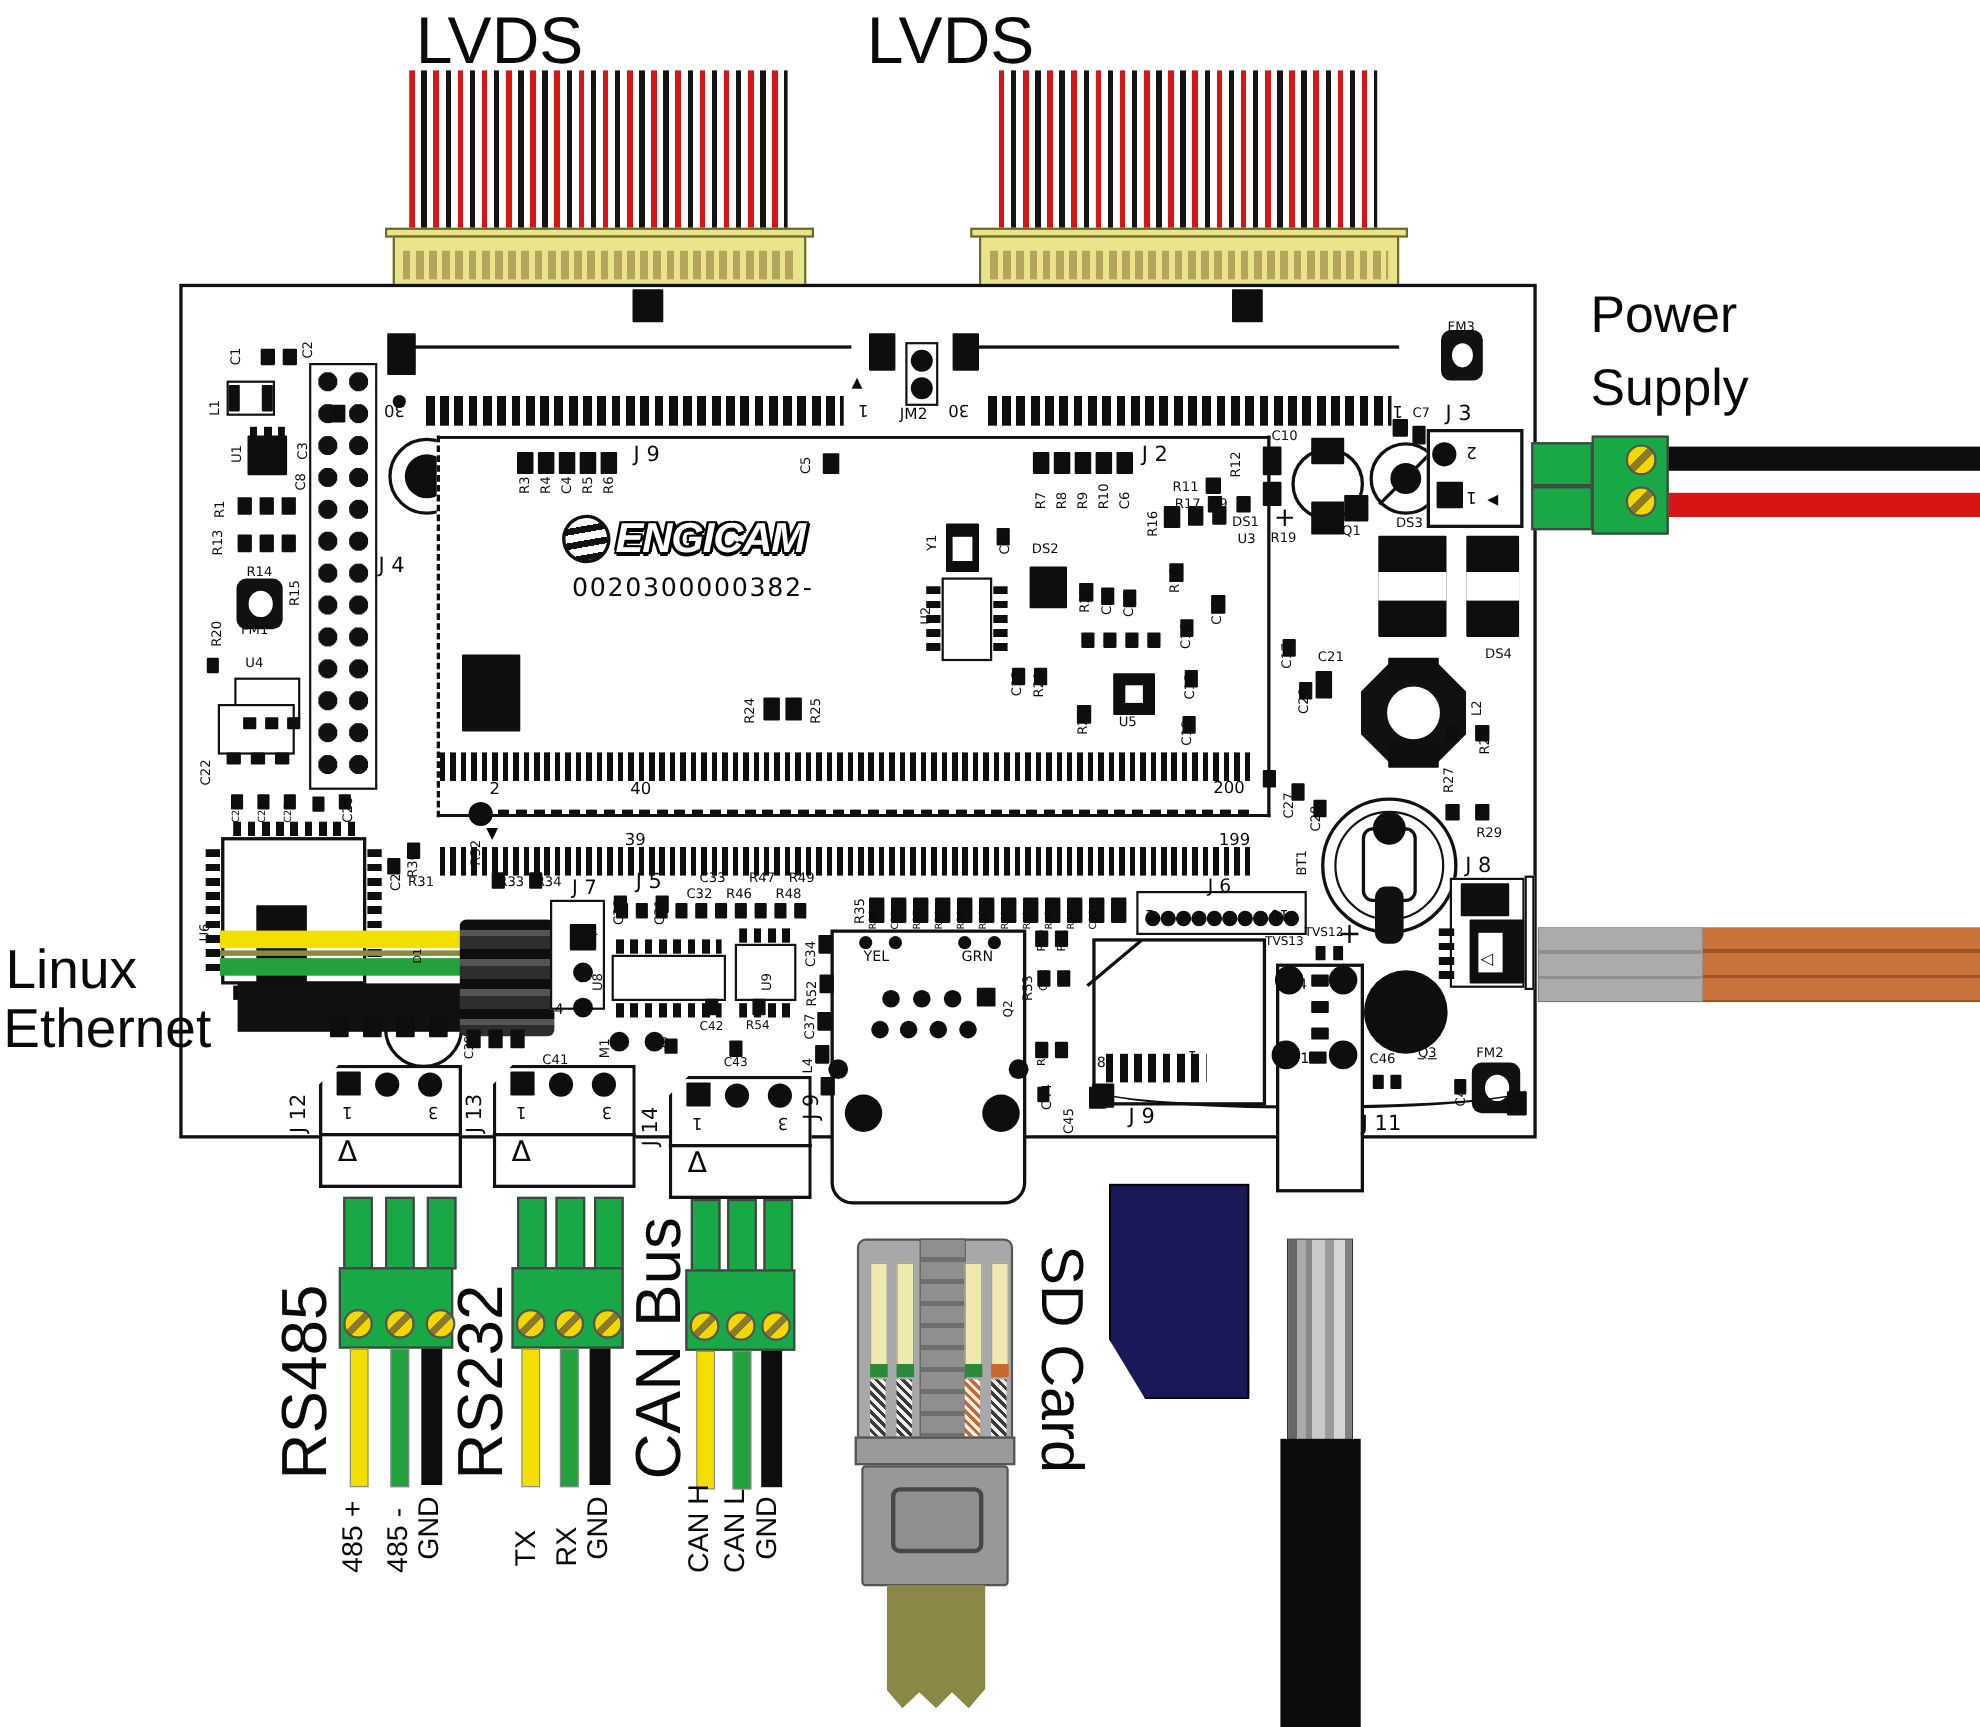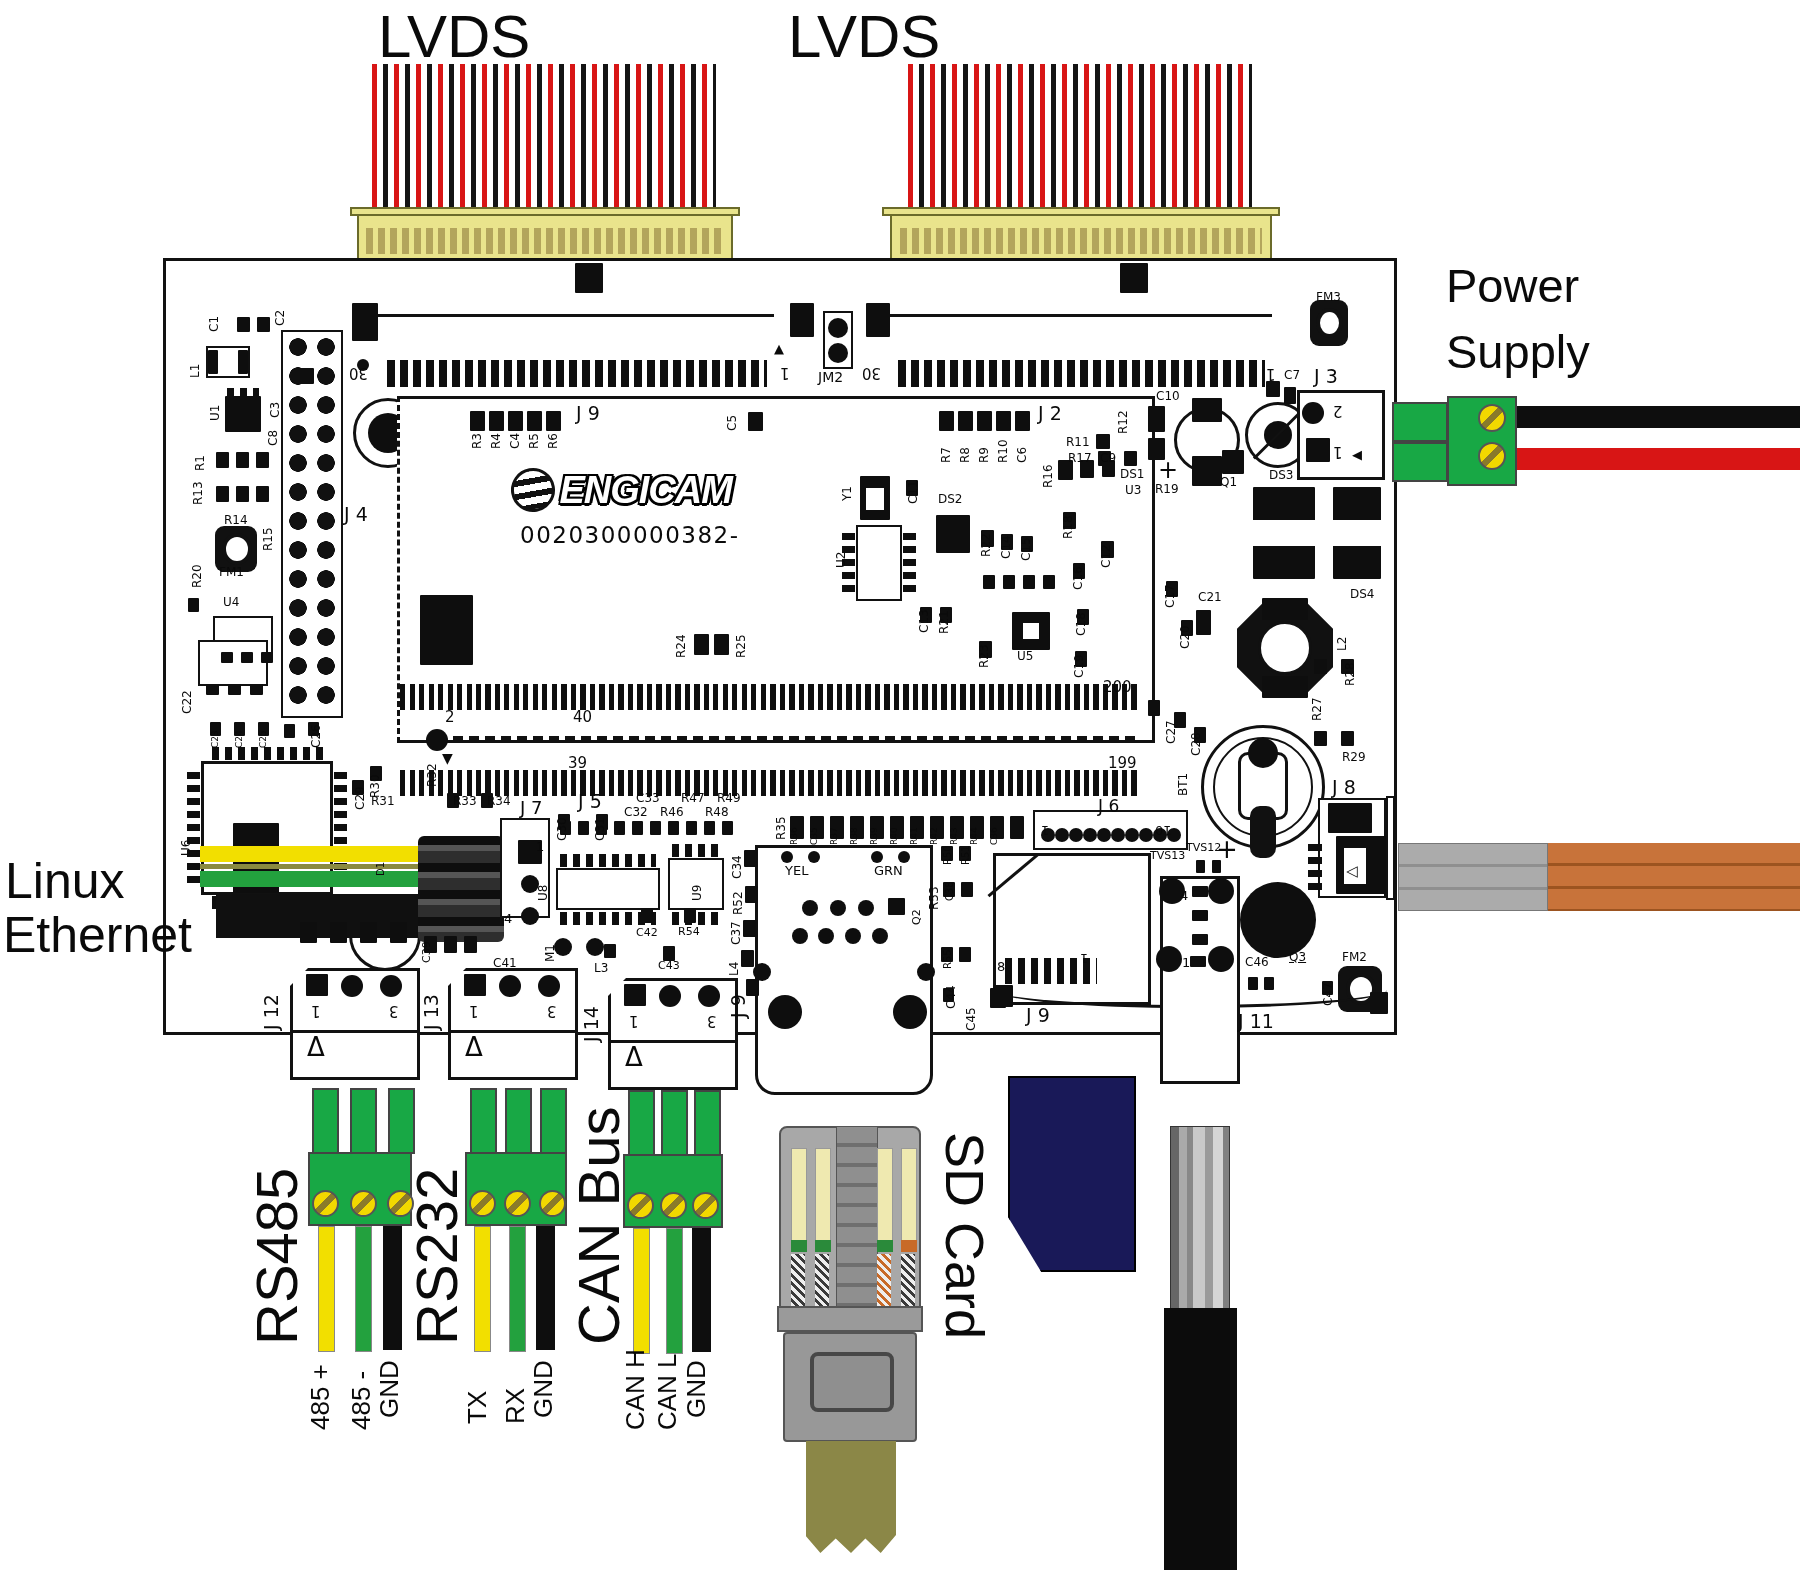--- a/index.html
+++ b/index.html
@@ -475,21 +475,21 @@
       <span class="ref" style="left: 681px; top: 792px; font-size: 12px;">R47</span>
       <span class="ref" style="left: 705px; top: 806px; font-size: 12px;">R48</span>
       <span class="ref" style="left: 717px; top: 792px; font-size: 12px;">R49</span>
       <span class="ref" style="left: 536px; top: 840px; font-size: 13px;">1</span>
       <span class="ref" style="left: 504px; top: 912px; font-size: 13px;">4</span>
       <span class="ref r1" style="left: 537px; top: 901px; font-size: 12px;">U8</span>
       <span class="ref r1" style="left: 691px; top: 901px; font-size: 12px;">U9</span>
       <span class="ref r1" style="left: 544px; top: 962px; font-size: 12px;">M1</span>
       <span class="ref r1" style="left: 421px; top: 963px; font-size: 11px;">C39</span>
       <span class="ref" style="left: 493px; top: 957px; font-size: 12px;">C41</span>
-      <span class="ref" style="left: 594px; top: 962px; font-size: 12px;">L3</span>
+      <span class="ref" style="left: 594px; top: 942px; font-size: 12px;">L3</span>
       <span class="ref" style="left: 636px; top: 927px; font-size: 11px;">C42</span>
       <span class="ref" style="left: 658px; top: 960px; font-size: 11px;">C43</span>
       <span class="ref" style="left: 678px; top: 926px; font-size: 11px;">R54</span>
       <span class="ref r1" style="left: 262px; top: 1030px; font-size: 19px;">J 12</span>
       <span class="ref r1" style="left: 422px; top: 1030px; font-size: 19px;">J 13</span>
       <span class="ref r1" style="left: 582px; top: 1042px; font-size: 19px;">J 14</span>
       <span class="ref r2" style="left: 311px; top: 1003px; font-size: 15px;">1</span>
       <span class="ref r2" style="left: 389px; top: 1003px; font-size: 15px;">3</span>
       <span class="ref r2" style="left: 469px; top: 1003px; font-size: 15px;">1</span>
       <span class="ref r2" style="left: 547px; top: 1003px; font-size: 15px;">3</span>
@@ -529,21 +529,21 @@
       <span class="ref r2" style="left: 1041px; top: 824px; font-size: 13px;">1</span>
       <span class="ref r2" style="left: 1155px; top: 824px; font-size: 13px;">10</span>
       <span class="ref" style="left: 1150px; top: 850px; font-size: 11px;">TVS13</span>
       <span class="ref" style="left: 1186px; top: 842px; font-size: 11px;">TVS12</span>
       <span class="ref" style="left: 1216px; top: 836px; font-size: 26px;">+</span>
       <span class="ref r1" style="left: 1177px; top: 796px; font-size: 12px;">BT1</span>
       <span class="ref r1" style="left: 1165px; top: 744px; font-size: 12px;">C27</span>
       <span class="ref r1" style="left: 1190px; top: 756px; font-size: 12px;">C28</span>
       <span class="ref" style="left: 445px; top: 710px; font-size: 15px;">2</span>
       <span class="ref" style="left: 573px; top: 710px; font-size: 15px;">40</span>
-      <span class="ref" style="left: 1103px; top: 680px; font-size: 15px;">200</span>
+      <span class="ref" style="left: 1103px; top: 709px; font-size: 15px;">200</span>
       <span class="ref" style="left: 568px; top: 756px; font-size: 15px;">39</span>
       <span class="ref" style="left: 1108px; top: 756px; font-size: 15px;">199</span>
       <span class="ref r1" style="left: 675px; top: 658px; font-size: 12px;">R24</span>
       <span class="ref r1" style="left: 735px; top: 658px; font-size: 12px;">R25</span>
       <span class="ref" style="left: 576px; top: 404px; font-size: 19px;">J 9</span>
       <span class="ref r1" style="left: 471px; top: 449px; font-size: 12px;">R3</span>
       <span class="ref r1" style="left: 490px; top: 449px; font-size: 12px;">R4</span>
       <span class="ref r1" style="left: 509px; top: 449px; font-size: 12px;">C4</span>
       <span class="ref r1" style="left: 528px; top: 449px; font-size: 12px;">R5</span>
       <span class="ref r1" style="left: 547px; top: 449px; font-size: 12px;">R6</span>

